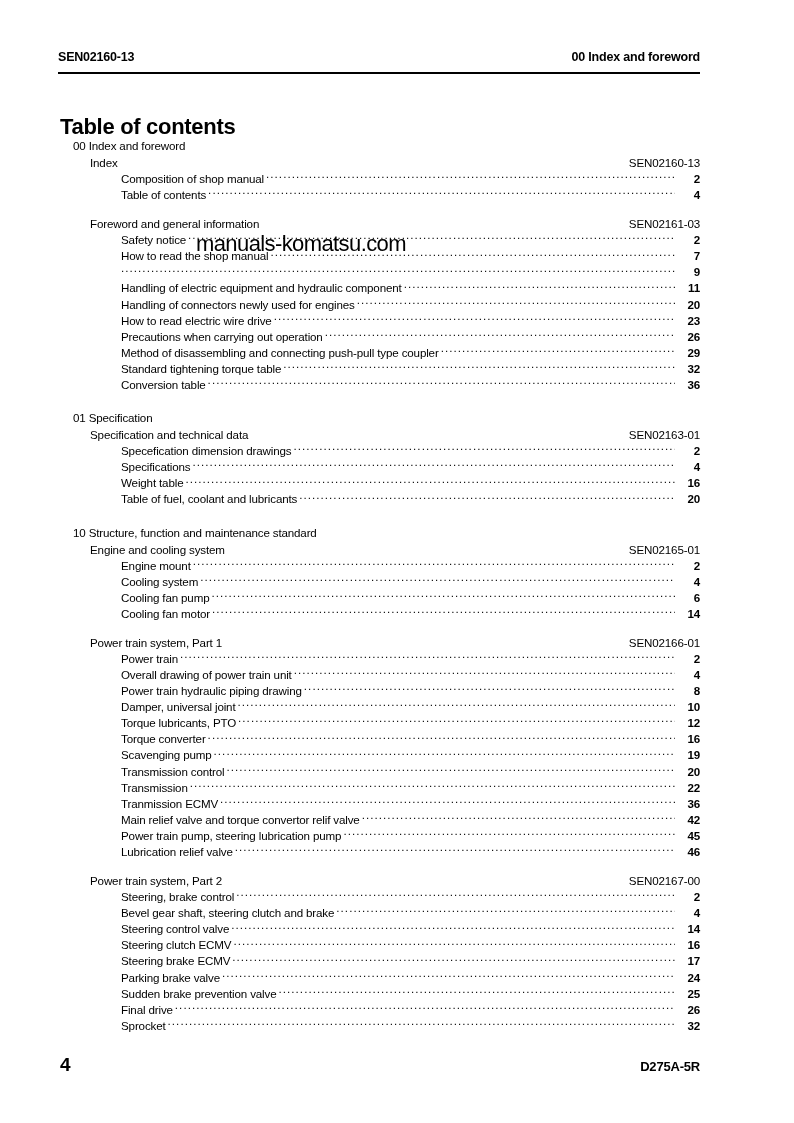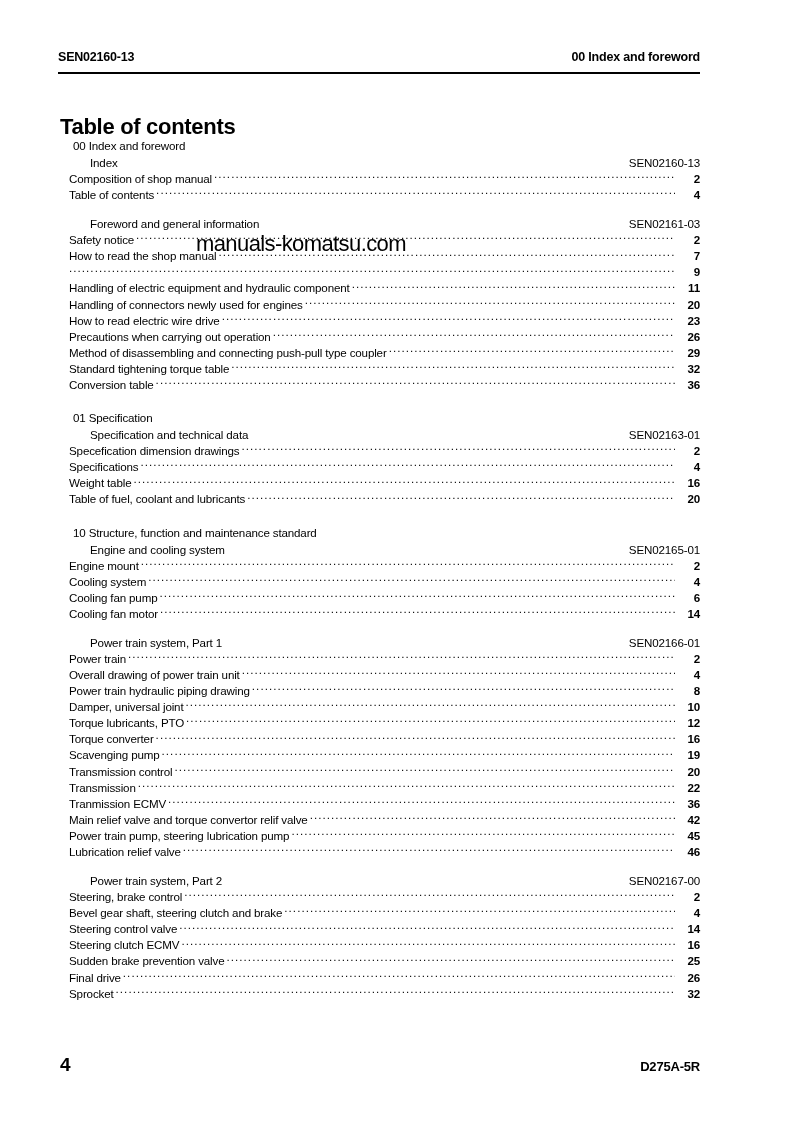--- a/index.html
+++ b/index.html
@@ -91,26 +91,27 @@
     right: 94px;
     top: 0;
     font-size: 11.6px;
     letter-spacing: -0.15px;
   }
 
   .entry {
     position: relative;
     display: flex;
     align-items: baseline;
-    padding-left: 69px;
+    padding-left: 105px;
     padding-right: 94px;
     line-height: 16.1px;
     font-size: 11.6px;
     white-space: nowrap;
     letter-spacing: -0.15px;
+    margin-left: 16px;
   }
   .entry .label {
     flex: 0 0 auto;
     padding-right: 2px;
   }
   .entry .leader {
     flex: 1 1 auto;
     overflow: hidden;
     height: 1em;
     position: relative;
@@ -389,20 +390,30 @@
             <span class="label">Steering control valve</span>
             <span class="leader"></span>
             <span class="pageno">14</span>
           </div>
           <div class="entry">
             <span class="label">Steering clutch ECMV</span>
             <span class="leader"></span>
             <span class="pageno">16</span>
           </div>
           <div class="entry">
+            <span class="label">Steering brake ECMV</span>
+            <span class="leader"></span>
+            <span class="pageno">17</span>
+          </div>
+          <div class="entry">
+            <span class="label">Parking brake valve</span>
+            <span class="leader"></span>
+            <span class="pageno">24</span>
+          </div>
+          <div class="entry">
             <span class="label">Sudden brake prevention valve</span>
             <span class="leader"></span>
             <span class="pageno">25</span>
           </div>
           <div class="entry">
             <span class="label">Final drive</span>
             <span class="leader"></span>
             <span class="pageno">26</span>
           </div>
           <div class="entry">

